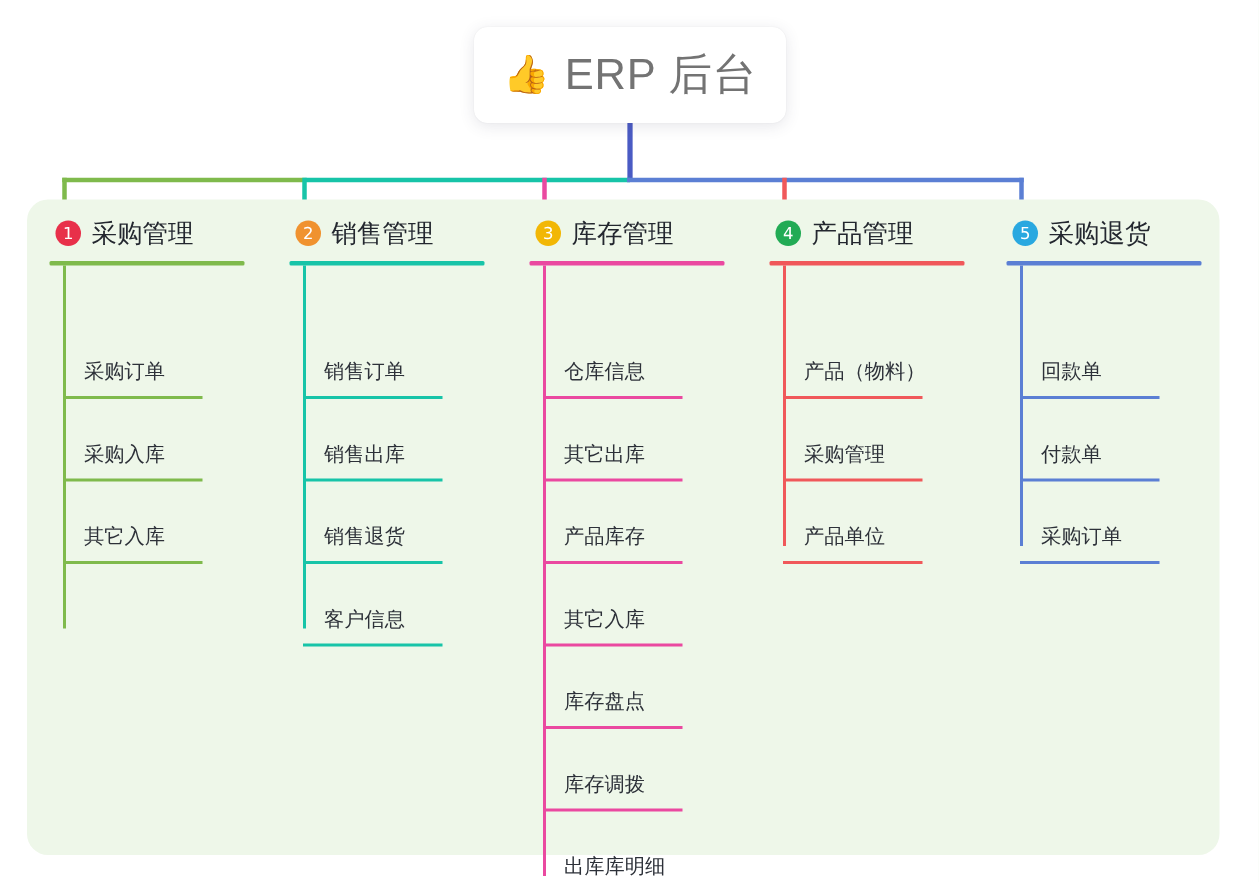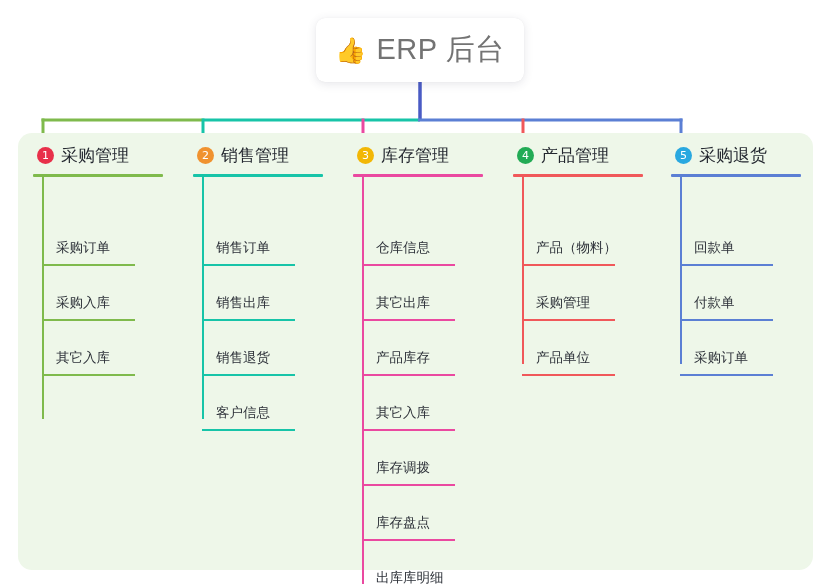--- a/index.html
+++ b/index.html
@@ -249,25 +249,25 @@
           </div>
           <div class="item">
             <span class="item-label">产品库存</span>
             <div class="item-rule" style="background: rgb(234, 73, 160);"></div>
           </div>
           <div class="item">
             <span class="item-label">其它入库</span>
             <div class="item-rule" style="background: rgb(234, 73, 160);"></div>
           </div>
           <div class="item">
+            <span class="item-label">库存盘点</span>
+            <div class="item-rule" style="background: rgb(234, 73, 160);"></div>
+          </div>
+          <div class="item">
             <span class="item-label">库存调拨</span>
-            <div class="item-rule" style="background: rgb(234, 73, 160);"></div>
-          </div>
-          <div class="item">
-            <span class="item-label">库存盘点</span>
             <div class="item-rule" style="background: rgb(234, 73, 160);"></div>
           </div>
           <div class="item">
             <span class="item-label">出库库明细</span>
             <div class="item-rule" style="background: rgb(234, 73, 160);"></div>
           </div>
         </div>
       </div>
       <div class="column col-3">
         <div class="col-head">

